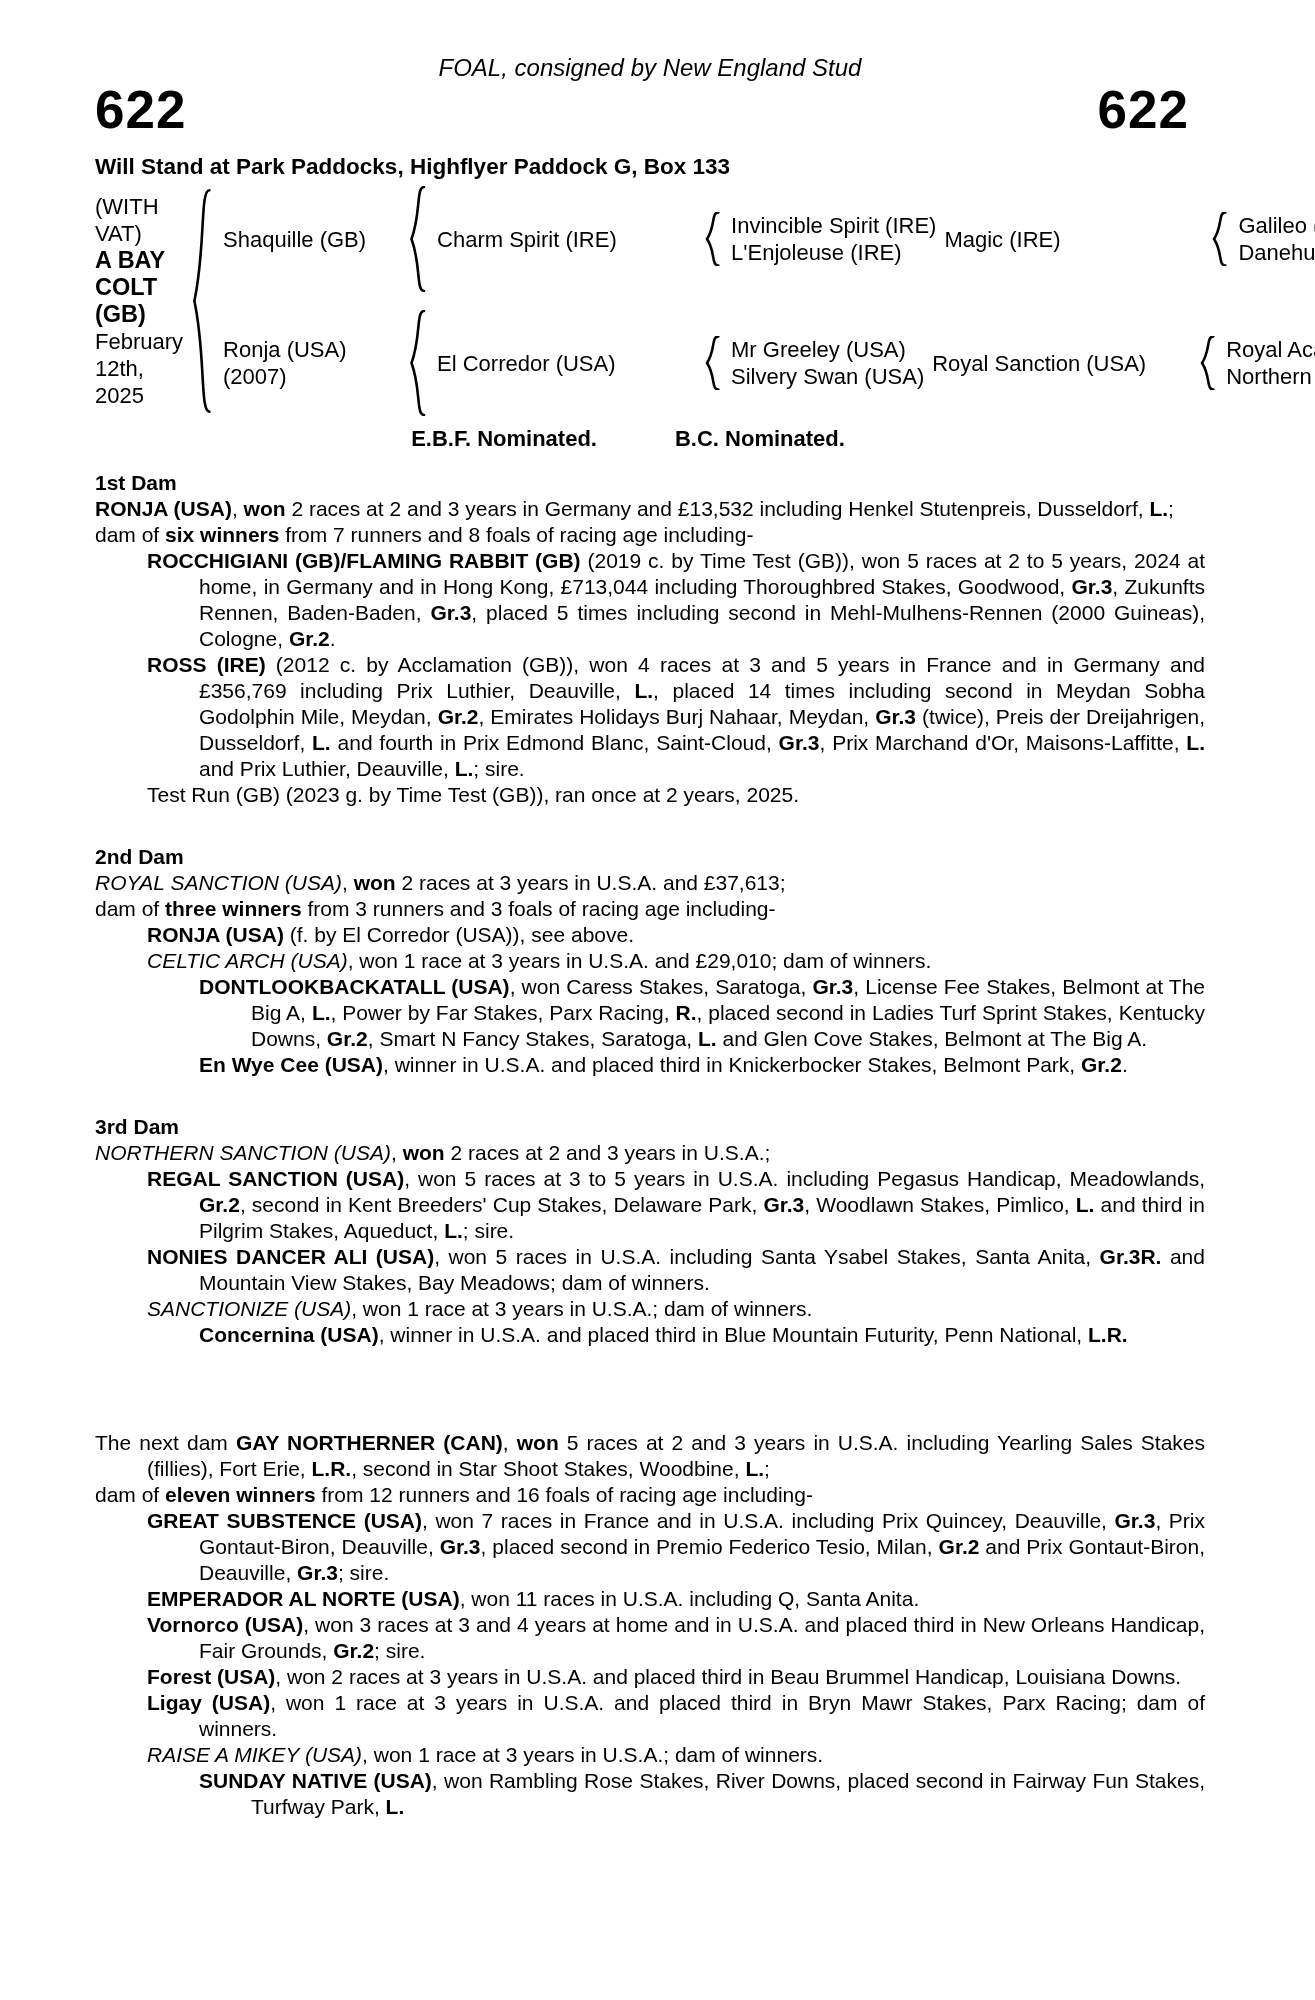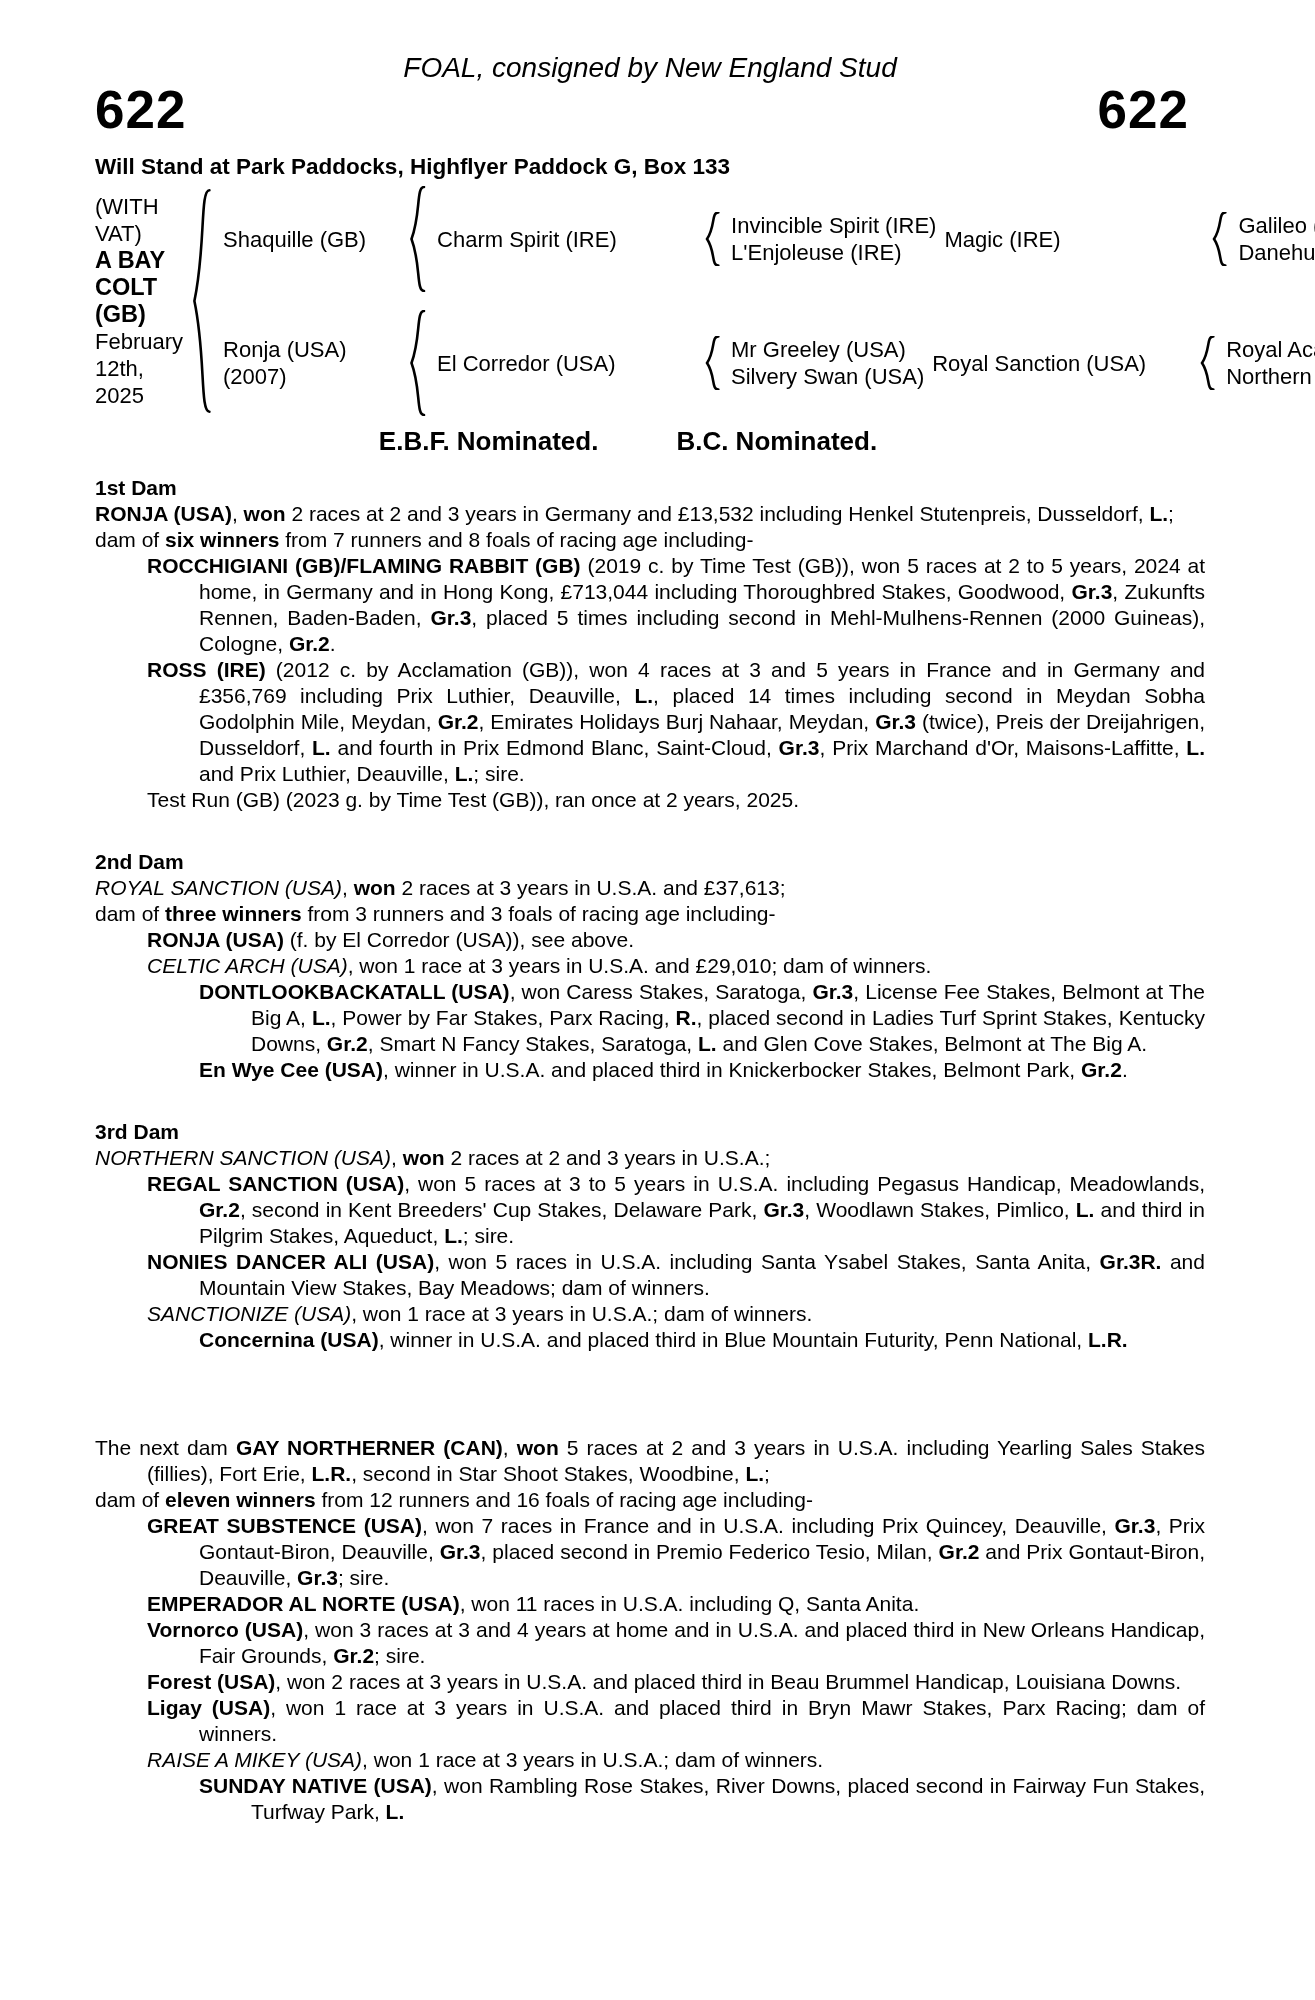--- a/index.html
+++ b/index.html
@@ -8,21 +8,21 @@
     width:1315px;height:2000px;
     margin:0 auto;
     background:#fff;
     color:#000;
     font-family:"Liberation Sans","DejaVu Sans",sans-serif;
     box-sizing:border-box;
     padding:54px 110px 0 95px;
     overflow:hidden;
   }
   
-  .consignor{ text-align:center; font-style:italic; font-size:28px; line-height:28px; }
+  .consignor{ text-align:center; font-style:italic; font-size:24px; line-height:28px; }
   .lot-row{ display:flex; justify-content:space-between; align-items:flex-start; margin-top:4px; padding-right:16px; }
   .lot{ font-weight:bold; font-size:53px; line-height:48px; letter-spacing:1px; }
   .stand-line{ font-weight:bold; font-size:22.5px; margin-top:20px; }
 
   
   .ped{ display:flex; align-items:center; margin-top:6px; font-size:22px; line-height:27px; }
   .ped-info{ width:248px; }
   .colt-name{ font-weight:bold; font-size:23.5px; }
   .parents-col{ display:flex; flex-direction:column; gap:18px; }
   .parent-block{ display:flex; align-items:center; }
@@ -30,21 +30,21 @@
   .gp-col{ display:flex; flex-direction:row; gap:8px; }
   .gp-block{ display:flex; align-items:center; }
   .gpname{ width:266px; }
   .ggp{ white-space:nowrap; }
   .brace path{ fill:none; stroke:#000; stroke-width:2.6px; stroke-linecap:round; }
   .big-brace{ width:24px; height:226px; margin:0 10px 0 6px; flex:none; }
   .mid-brace{ width:20px; height:106px; margin:0 10px 0 0; flex:none; }
   .small-brace{ width:18px; height:54px; margin:0 10px 0 0; flex:none; }
 
   
-  .noms{ display:flex; justify-content:center; gap:78px; font-weight:bold; font-size:26px; margin-top:10px; margin-right:44px; }
+  .noms{ display:flex; justify-content:center; gap:78px; font-weight:bold; font-size:22px; margin-top:10px; margin-right:44px; }
 
   
   .body-text{ margin-top:18px; font-size:21px; line-height:26px; }
   .dam-section{ margin-top:36px; }
   .dam-section:first-child{ margin-top:0; }
   .dam-section.extra-gap{ margin-top:82px; }
   .dam-heading{ font-size:21px; font-weight:bold; margin:0; line-height:26px; }
   .para{ margin:0; text-align:justify; }
   .para.main{   padding-left:52px;  text-indent:-52px; }
   .para.entry1{ padding-left:104px; text-indent:-52px; }

